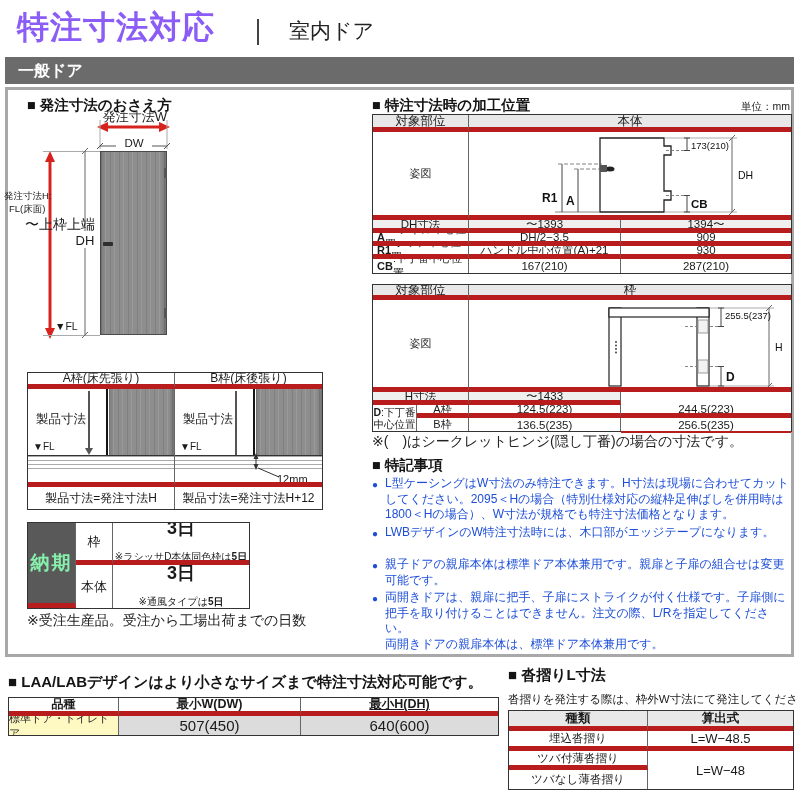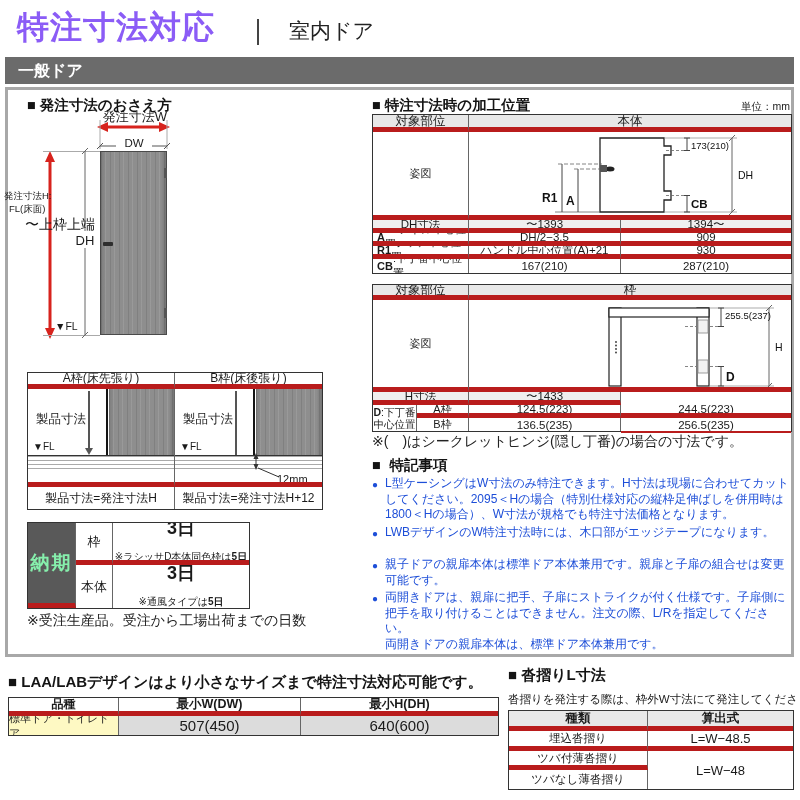--- a/index.html
+++ b/index.html
@@ -270,34 +270,34 @@
     </div>
     <div class="c" style="grid-column:2;grid-row:4;font-size:11px;">A枠</div>
     <div class="c" style="grid-column:3;grid-row:4;">124.5(223)</div>
     <div class="c lc" style="grid-column:4;grid-row:4;">244.5(223)</div>
     <div class="c lr" style="grid-column:2;grid-row:5;font-size:11px;">B枠</div>
     <div class="c lr" style="grid-column:3;grid-row:5;">136.5(235)</div>
     <div class="c lc lr" style="grid-column:4;grid-row:5;">256.5(235)</div>
   </div>
   <div class="abs small" style="left:372px;top:433px;">※(　)はシークレットヒンジ(隠し丁番)の場合の寸法です。</div>
 
-  <div class="abs sech" style="left:372px;top:456px;font-family:Liberation Mono, monospace;">■ 特記事項</div>
+  <div class="abs sech" style="left:372px;top:456px;">■ 特記事項</div>
   <ul class="abs notes" style="left:372px;top:476px;width:421px;">
     <li>L型ケーシングはW寸法のみ特注できます。H寸法は現場に合わせてカットしてください。2095＜Hの場合（特別仕様対応の縦枠足伸ばしを併用時は1800＜Hの場合）、W寸法が規格でも特注寸法価格となります。</li>
     <li>LWBデザインのW特注寸法時には、木口部がエッジテープになります。</li>
     <li class="gap">親子ドアの親扉本体は標準ドア本体兼用です。親扉と子扉の組合せは変更可能です。</li>
     <li>両開きドアは、親扉に把手、子扉にストライクが付く仕様です。子扉側に把手を取り付けることはできません。注文の際、L/Rを指定してください。
 両開きドアの親扉本体は、標準ドア本体兼用です。</li>
   </ul>
 
   <div class="abs sech" style="left:8px;top:673px;font-size:15px;">■ LAA/LABデザインはより小さなサイズまで特注寸法対応可能です。</div>
   <div class="abs tbl" style="left:8px;top:697px;grid-template-columns:110px 182px 197px;grid-template-rows:18px 19px;">
     <div class="c" style="font-weight:bold;font-size:12px;">品種</div>
     <div class="c" style="font-weight:bold;font-size:12.5px;">最小W(DW)</div>
-    <div class="c lc" style="font-weight:bold;font-size:12.5px;">最小H(DH)</div>
+    <div class="c lc" style="font-weight:bold;font-size:12.5px;text-decoration:underline;">最小H(DH)</div>
     <div class="c lr" style="background:#fef9c3;font-size:11px;">標準ドア・トイレドア</div>
     <div class="c lr bigv" style="background:#dcdcdc;">507(450)</div>
     <div class="c lc lr bigv" style="background:#dcdcdc;">640(600)</div>
   </div>
 
   <div class="abs sech" style="left:508px;top:666px;font-size:15px;">■ 沓摺りL寸法</div>
   <div class="abs" style="left:508px;top:692px;font-size:11.5px;">沓摺りを発注する際は、枠外W寸法にて発注してください。</div>
   <div class="abs tbl" style="left:508px;top:710px;grid-template-columns:139px 145px;grid-template-rows:20px 20px 19px 19px;">
     <div class="c hdr" style="grid-column:1;grid-row:1;font-weight:bold;">種類</div>
     <div class="c hdr lc" style="grid-column:2;grid-row:1;font-weight:bold;">算出式</div>

